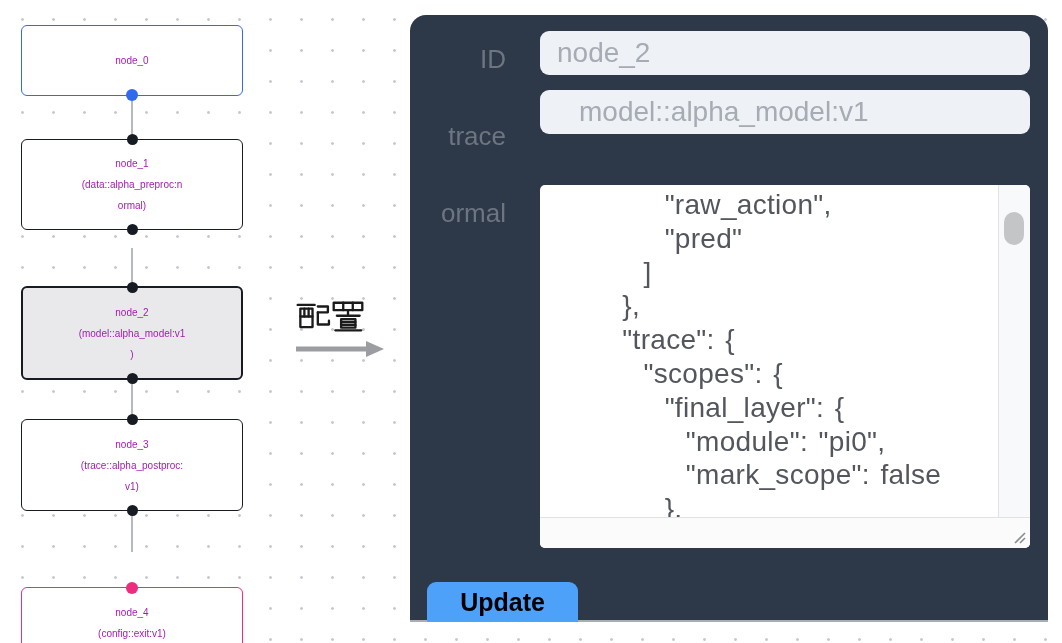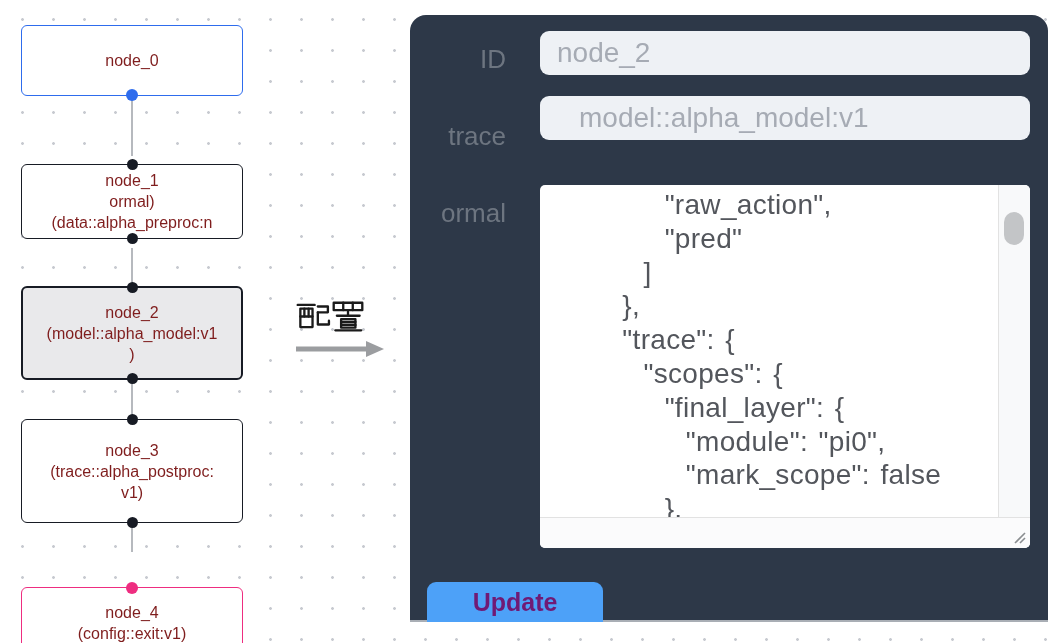--- a/index.html
+++ b/index.html
@@ -13,22 +13,22 @@
     position:relative;
   }
 
   
   .node {
     position:absolute; left:21px; width:222px;
     background:#ffffff; border:1.8px solid #171b24; border-radius:6px;
     display:flex; align-items:center; justify-content:center;
   }
   .node-text {
-    width:190px; text-align:center; font-size:16px; line-height:21px;
-    color:#7f1d1d; word-break:break-all;
+    width:190px; text-align:center; font-size:10px; line-height:21px;
+    color:#a21caf; word-break:break-all;
   }
   .node--input  { border-color:#2e6ced; }
   .node--output { border-color:#ee2d80;margin-top:36px; }
   .node--selected { background:#e9e9eb; border-width:2.5px; }
   .handle {
     position:absolute; left:50%; width:11px; height:11px; margin-left:-5.5px;
     border-radius:50%; background:#171b24;
   }
   .handle--top { top:-6px; }
   .handle--bottom { bottom:-6px; }
@@ -74,63 +74,63 @@
   .scroll-thumb {
     position:absolute; top:27px; left:5px; width:20px; height:33px;
     border-radius:10px; background:#c3c5c7;
   }
   .scroll-corner {
     position:absolute; left:0; right:0; bottom:0; height:31px;
     background:#fbfbfc; border-top:1px solid #e2e2e2; border-radius:0 0 5px 0;
   }
   .resize-glyph { position:absolute; right:3px; bottom:3px; }
   .update-btn {
-    position:absolute; left:17px; top:567px; width:176px; height:40px;
+    position:absolute; left:17px; top:567px; width:151px; height:40px;
     background:#4da1f8; border:none; border-radius:9px 9px 0 0;
-    color:#701a75; font-size:25px; font-weight:bold;
+    color:#000000; font-size:25px; font-weight:bold;
     font-family:"Liberation Sans","DejaVu Sans",sans-serif;
     cursor:pointer;
   }
 </style>
 </head>
 <body>
 
 <div class="edge" style="top:96px;height:60px"></div>
 <div class="edge" style="top:248px;height:39px"></div>
 <div class="edge" style="top:380px;height:40px"></div>
 <div class="edge" style="top:511px;height:41px"></div>
 
 <div class="node node--input" style="top:25px;height:71px">
   <div class="node-text">
     <div>node_0</div>
   </div>
   <span class="handle handle--bottom handle--blue"></span>
 </div>
 
-<div class="node" style="top:164px;height:75px">
+<div class="node" style="top:139px;height:91px">
   <div class="node-text">
     <div>node_1</div>
+    <div>(data::alpha_preproc:n</div>
     <div>ormal)</div>
-    <div>(data::alpha_preproc:n</div>
   </div>
   <span class="handle handle--top"></span>
   <span class="handle handle--bottom"></span>
 </div>
 
 <div class="node node--selected" style="top:286px;height:94px">
   <div class="node-text">
     <div>node_2</div>
     <div>(model::alpha_model:v1</div>
     <div>)</div>
   </div>
   <span class="handle handle--top"></span>
   <span class="handle handle--bottom"></span>
 </div>
 
-<div class="node" style="top:419px;height:104px">
+<div class="node" style="top:419px;height:92px">
   <div class="node-text">
     <div>node_3</div>
     <div>(trace::alpha_postproc:</div>
     <div>v1)</div>
   </div>
   <span class="handle handle--top"></span>
   <span class="handle handle--bottom"></span>
 </div>
 
 <div class="node node--output" style="top:551px;height:71px">
@@ -167,21 +167,21 @@
     <polygon points="70,2 88,10 70,18" fill="#9b9da0"></polygon>
   </svg>
 </div>
 
 <div class="panel">
 
   <label class="form-label" style="top:29px">ID</label>
   <input class="text-input" style="top: 16px;" value="node_2">
 
   <label class="form-label" style="top:106px">trace</label>
-  <input class="text-input" style="top: 81px; padding-left: 39px;" value="model::alpha_model:v1">
+  <input class="text-input" style="top: 75px; padding-left: 39px;" value="model::alpha_model:v1">
 
   <label class="form-label" style="top:183px">ormal</label>
 
   <div class="config-box">
     <pre class="config-text">        "raw_action",
         "pred"
       ]
     },
     "trace": {
       "scopes": {

